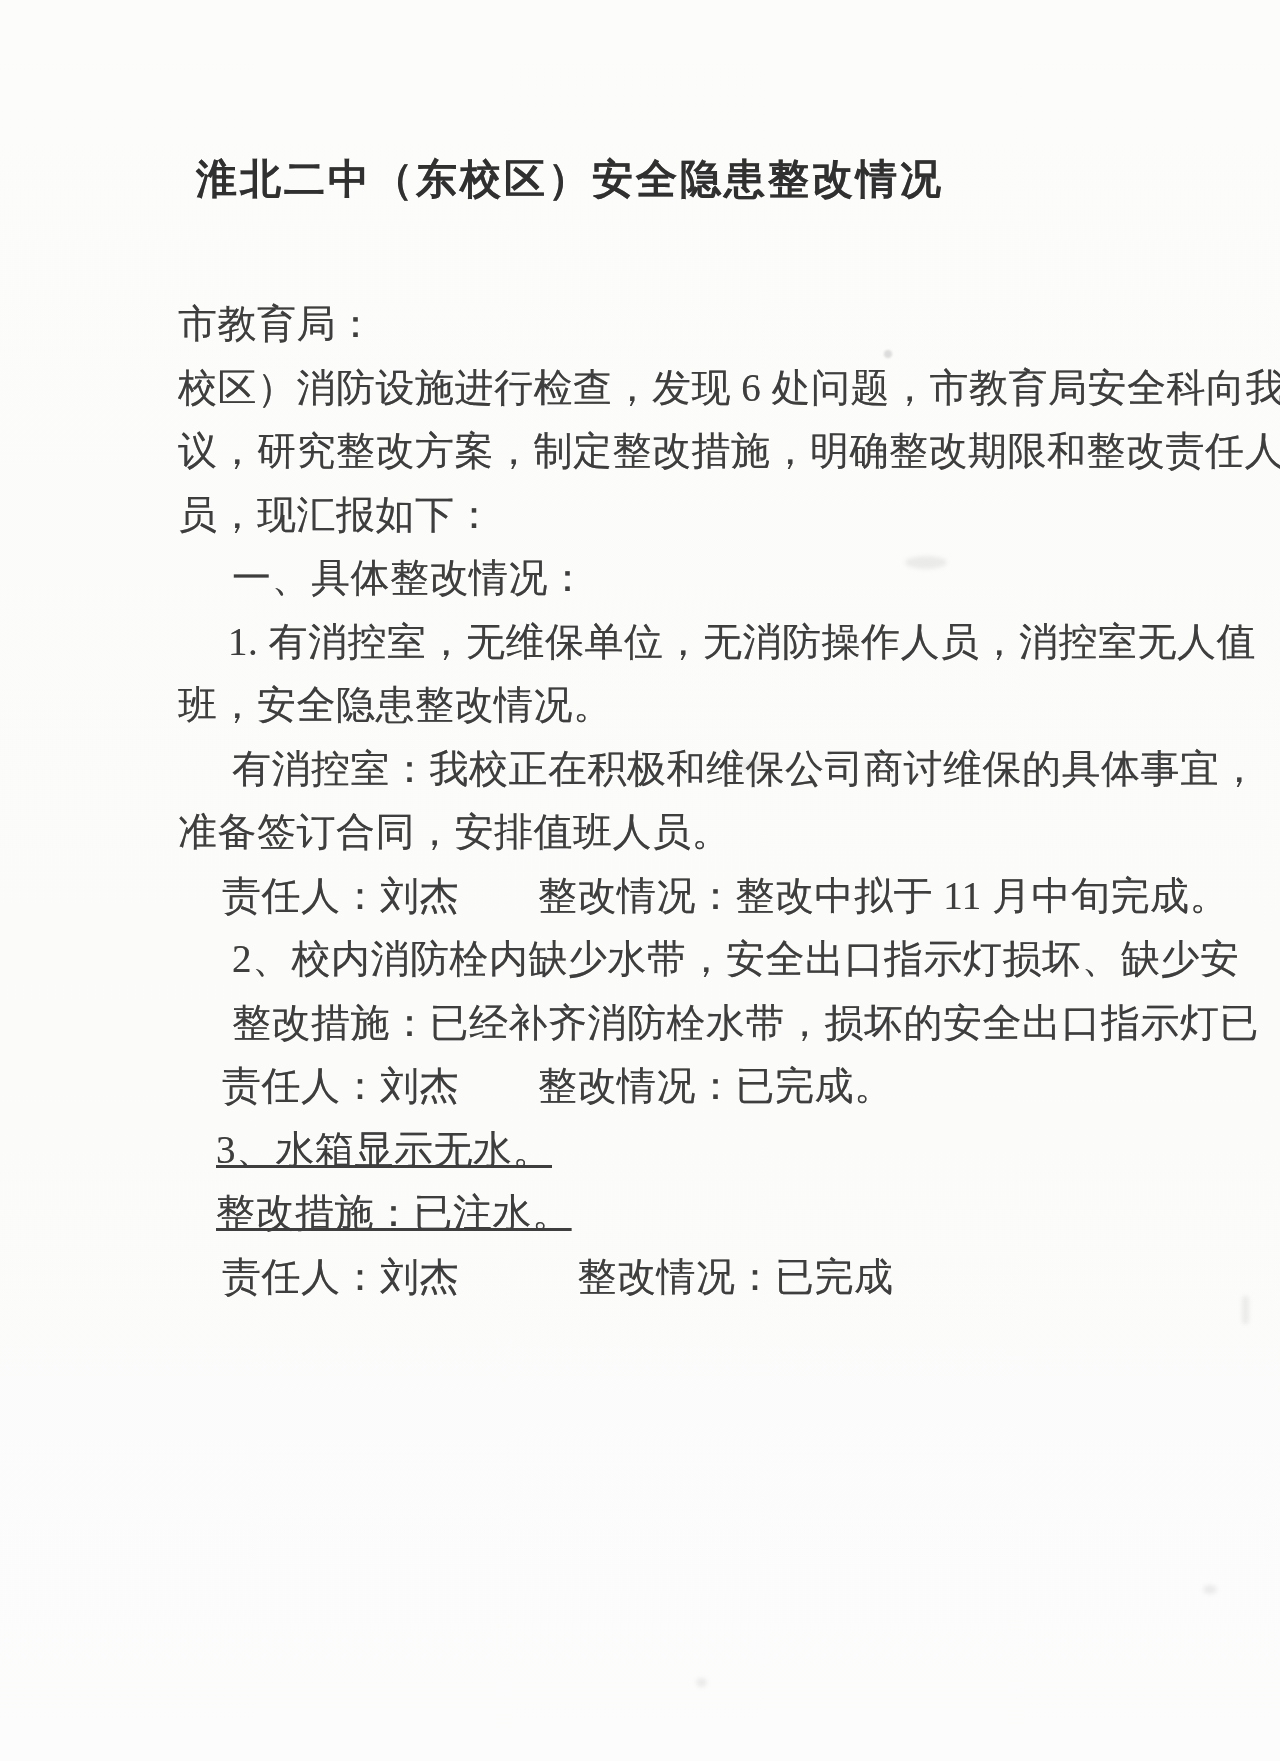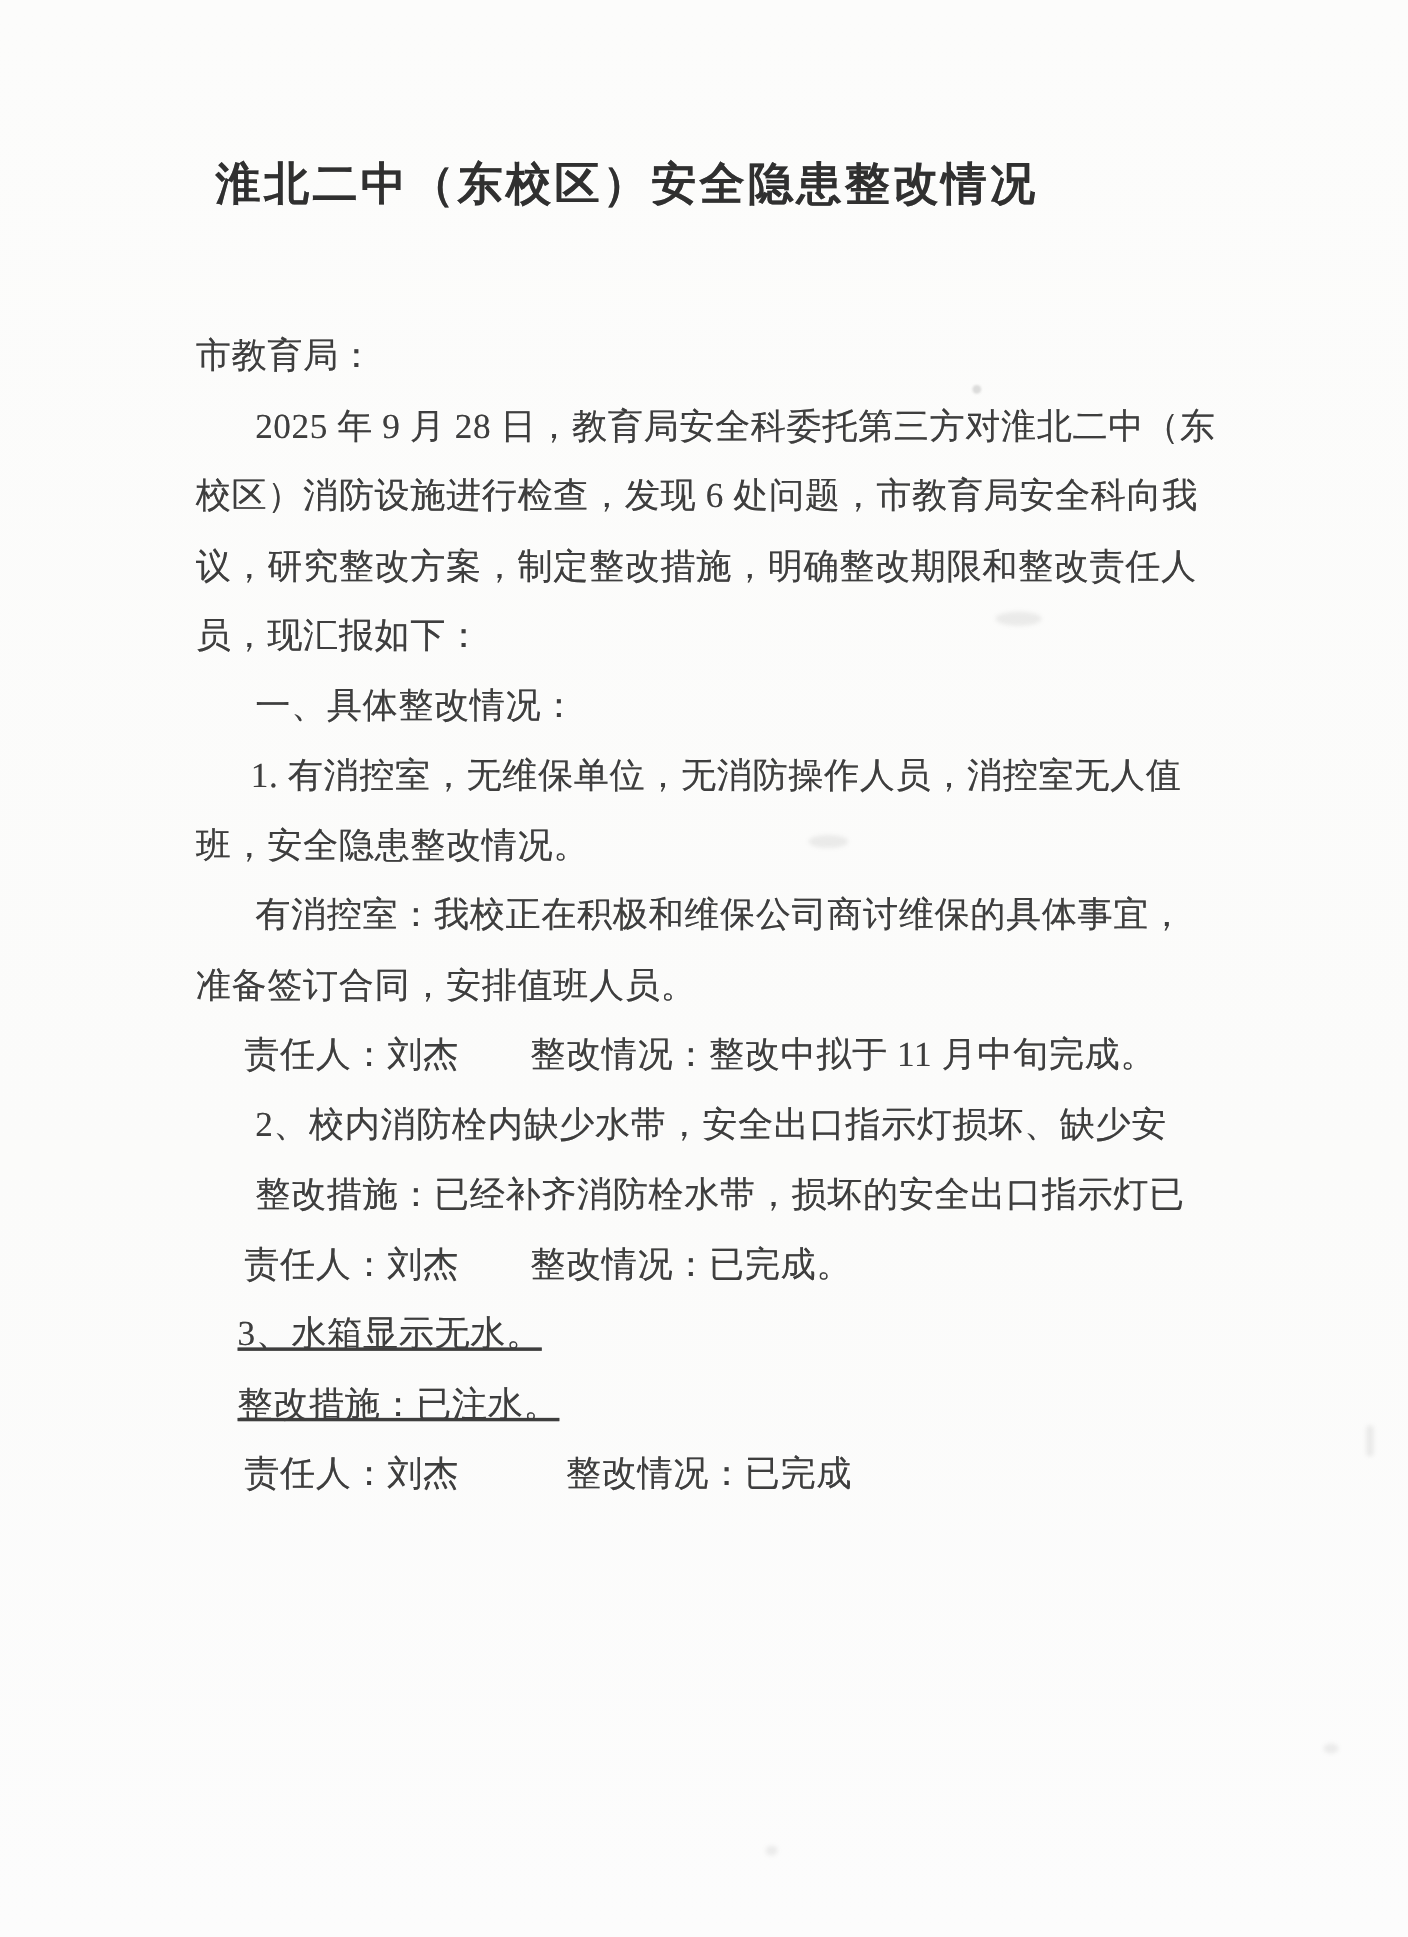--- a/index.html
+++ b/index.html
@@ -12,37 +12,37 @@
     width: 1280px;
     height: 1761px;
     margin: 0 auto;
     background: linear-gradient(180deg, #fcfcfb 0%, #fbfbfa 60%, #fcfcfc 100%);
     overflow: hidden;
     font-family: "Liberation Serif", "DejaVu Serif", serif;
     color: #3d3d3d;
   }
   .doc-title {
     position: absolute;
-    top: 140px;
+    top: 152px;
     left: 178px;
     width: 784px;
     text-align: center;
     font-size: 41px;
     font-weight: bold;
     letter-spacing: 3px;
     color: #303030;
     text-shadow: 0 0 0.6px rgba(40,40,40,0.55);
     white-space: nowrap;
   }
   .doc-body {
     position: absolute;
     top: 292px;
     left: 178px;
     width: 790px;
-    font-size: 32px;
+    font-size: 39px;
     color: #3e3e3e;
     text-shadow: 0 0 0.5px rgba(50,50,50,0.5);
   }
   .text-line {
     line-height: 63.5px;
     height: 63.5px;
     white-space: pre;
     letter-spacing: 0.5px;
   }
   .indent-none  { padding-left: 0; }
@@ -65,21 +65,20 @@
 </style>
 </head>
 <body>
 
 <div class="page">
 
   <div class="doc-title">淮北二中（东校区）安全隐患整改情况</div>
 
   <div class="doc-body">
       <div class="text-line indent-none">市教育局：</div>
-      <div class="text-line indent-std">2025 年 9 月 28 日，教育局安全科委托第三方对淮北二中（东</div>
       <div class="text-line indent-none">校区）消防设施进行检查，发现 6 处问题，市教育局安全科向我</div>
       <div class="text-line indent-none">议，研究整改方案，制定整改措施，明确整改期限和整改责任人</div>
       <div class="text-line indent-none">员，现汇报如下：</div>
       <div class="text-line indent-std">一、具体整改情况：</div>
       <div class="text-line indent-num">1. 有消控室，无维保单位，无消防操作人员，消控室无人值</div>
       <div class="text-line indent-none">班，安全隐患整改情况。</div>
       <div class="text-line indent-std">有消控室：我校正在积极和维保公司商讨维保的具体事宜，</div>
       <div class="text-line indent-none">准备签订合同，安排值班人员。</div>
       <div class="text-line indent-resp">责任人：刘杰　　整改情况：整改中拟于 11 月中旬完成。</div>
       <div class="text-line indent-std">2、校内消防栓内缺少水带，安全出口指示灯损坏、缺少安</div>

